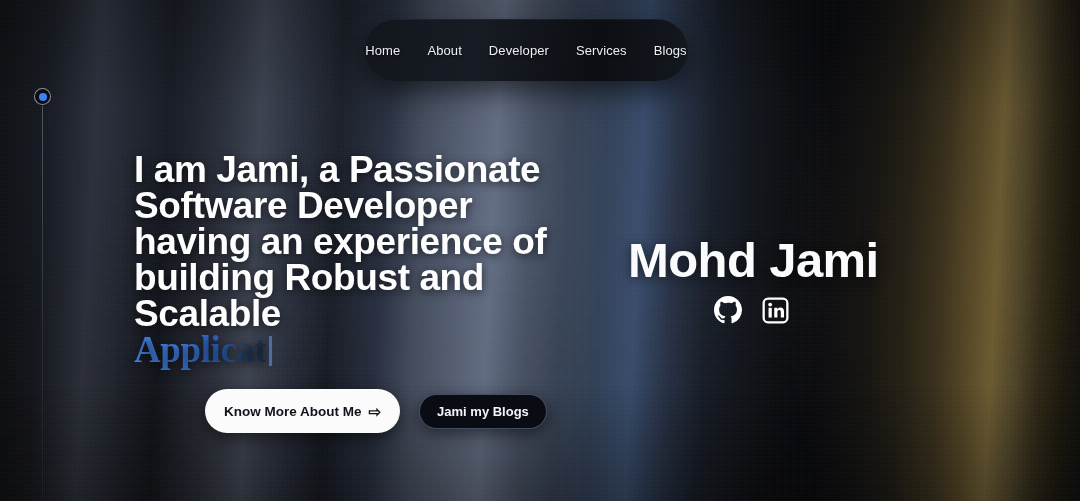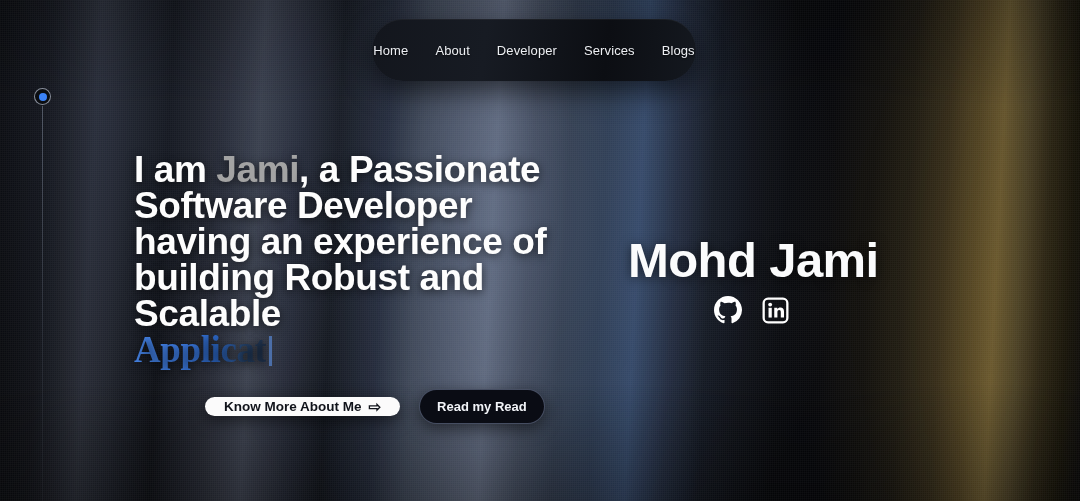--- a/index.html
+++ b/index.html
@@ -81,53 +81,53 @@
   #rail-dot {
     position:absolute; left:0; top:0; width:17px; height:17px; border-radius:50%;
     border:1.6px solid rgba(170,178,192,.78);
     background:rgba(10,12,16,.9);
     display:flex; align-items:center; justify-content:center;
   }
   #rail-dot i { width:8px; height:8px; border-radius:50%; background:#3b82f6; display:block; }
 
   
   #navbar {
-    position:absolute; left:372px; top:19px; width:324px; height:62px;
+    position:absolute; left:364px; top:19px; width:324px; height:62px;
     border-radius:34px;
     background:linear-gradient(96deg,#13161d 0%, #171b23 35%, #0c0e13 72%, #14181f 100%);
     box-shadow:0 10px 28px rgba(0,0,0,.55), inset 0 1px 0 rgba(255,255,255,.045);
     display:flex; align-items:center; justify-content:center; gap:27px;
   }
   .nav-item {
     color:#edeff3; font-size:13px; letter-spacing:.1px; white-space:nowrap;
     cursor:pointer; text-shadow:0 1px 2px rgba(0,0,0,.7);
   }
 
   
   #hero-left { position:absolute; left:134px; top:152px; width:420px; }
   #headline {
     font-size:37px; line-height:36px; font-weight:bold; color:#fdfdfd;
     letter-spacing:-.4px;
     text-shadow:0 2px 10px rgba(0,0,0,.65);
   }
-  #headline .accent-red { color:#a3a3a3; }
+  #headline .accent-red { color:#ffffff; }
   #typeline { display:block; white-space:nowrap; }
   #typed-text {
     background:linear-gradient(90deg,#4b8ef8 0%, #4184f2 38%, #2f6ccf 62%, #27466f 82%, #20314a 100%);
     -webkit-background-clip:text; background-clip:text; color:transparent;font-family:Liberation Serif, serif;
   }
   #caret {
     display:inline-block; width:3px; height:30px; background:#4b6ea8;
     vertical-align:-4px; margin-left:3px;
   }
 
   
   #cta-row { position:absolute; left:205px; top:389px; display:flex; align-items:center; gap:19px; }
   #btn-primary {
-    height:19px; padding:0 19px; border-radius:22px; border:none;
+    height:44px; padding:0 19px; border-radius:22px; border:none;
     background:#fbfbfb; color:#10131a; font-size:13.5px; font-weight:bold;
     font-family:inherit; display:flex; align-items:center; gap:7px; cursor:pointer;
     box-shadow:0 5px 16px rgba(0,0,0,.5);
   }
   #btn-primary .arrow-ico { font-size:15px; line-height:1; display:inline-block; }
   #btn-secondary {
     height:35px; padding:0 17px; border-radius:22px;
     border:1px solid rgba(118,132,160,.55);
     background:#0a0c14; color:#f2f4f8; font-size:13px; font-weight:bold;
     font-family:inherit; cursor:pointer;
@@ -172,21 +172,21 @@
 
 <div id="hero-left">
   <h1 id="headline"><span>I am </span><span class="accent-red">Jami</span><span>, a Passionate Software Developer having an experience of building Robust and Scalable </span><span id="typeline"><span id="typed-text">Applicat</span><span id="caret"></span></span></h1>
 </div>
 
 <div id="cta-row">
   <button id="btn-primary">
     <span>Know More About Me</span>
     <span class="arrow-ico">⇨</span>
   </button>
-  <button id="btn-secondary">Read my Read</button>
+  <button id="btn-secondary">Jami my Blogs</button>
 </div>
 
 <div id="hero-right">
   <div id="brand-name">Mohd Jami</div>
   <div id="social-row">
     <a class="social-link" href="#">
       <span>
         <svg width="28" height="28" viewBox="0 0 16 16" fill="#ffffff" aria-hidden="true">
           <path d="M8 0C3.58 0 0 3.58 0 8c0 3.54 2.29 6.53 5.47 7.59.4.07.55-.17.55-.38
           0-.19-.01-.82-.01-1.49-2.01.37-2.53-.49-2.69-.94-.09-.23-.48-.94-.82-1.13-.28-.15-.68-.52-.01-.53.63-.01

